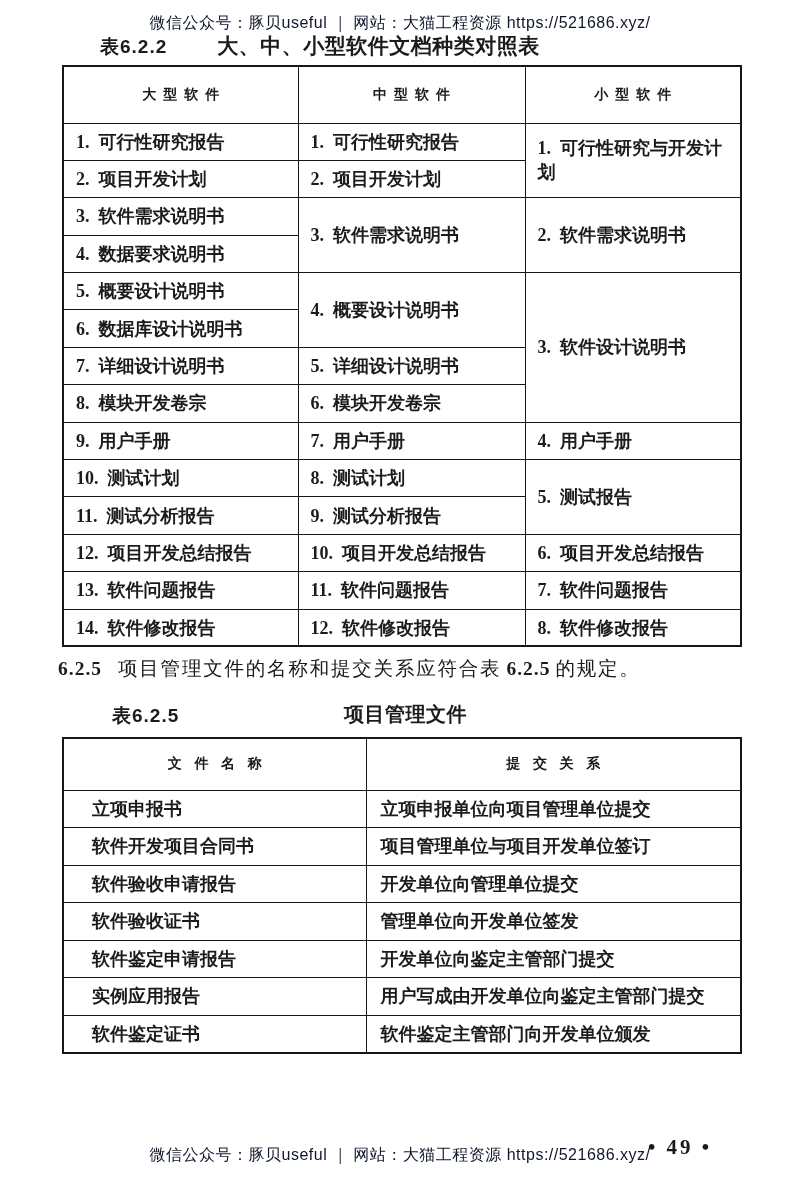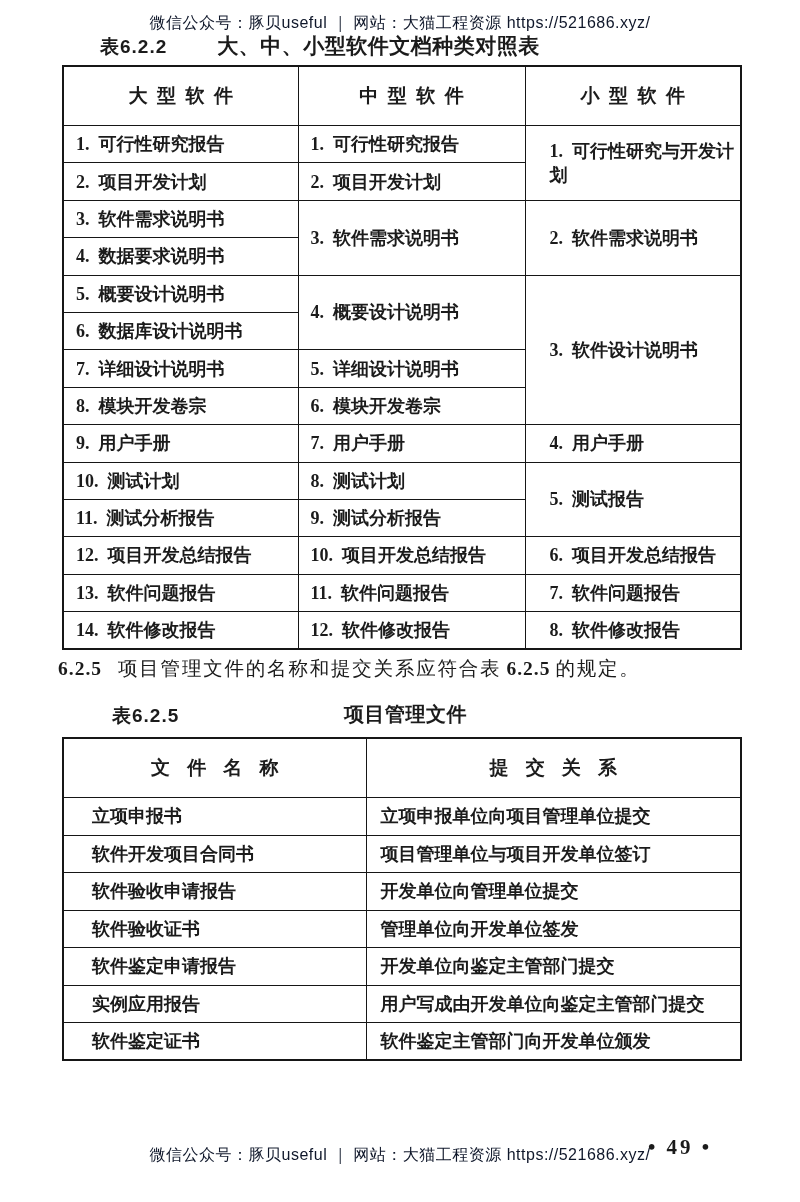--- a/index.html
+++ b/index.html
@@ -26,31 +26,31 @@
   .t2-caption .cap-label { position:absolute; left:103px; top:2px; }
   .t2-caption .cap-title { position:absolute; left:335px; top:0; font-size:20px; }
 
   
   table.tbl {
     position:absolute; border-collapse:collapse; table-layout:fixed;
     border:2.5px solid #161616;
   }
   .tbl th, .tbl td { border:1.6px solid #161616; vertical-align:middle; }
   .tbl th {
-    font-size:19px; font-weight:600; text-align:center;
+    font-size:14px; font-weight:600; text-align:center;
     letter-spacing:0.5em; text-indent:0.5em; padding:16px;
   }
   .tbl td {
     font-size:18px; font-weight:600; line-height:24px;
     padding:2px 6px 2px 12px; text-align:left;
   }
   #table1 { left:62px; top:65px; width:678px; }
   #table1 tr.hdr { height:57px; }
   #table1 tr.r { height:37.4px;margin-top:36px; }
-  #table1 td.c3 { padding-left:24px; }
+  #table1 td.c3 { padding-left:12px; }
 
   #table2 { left:62px; top:737px; width:678px; }
   #table2 tr.hdr { height:52px; }
   #table2 tr.r { height:37.5px; }
   #table2 th { letter-spacing:0.9em; text-indent:0.9em; }
   #table2 td.c1 { padding-left:28px; }
   #table2 td.c2 { padding-left:14px; }
 
   .num {
     font-family:"Liberation Serif","DejaVu Serif",serif;

